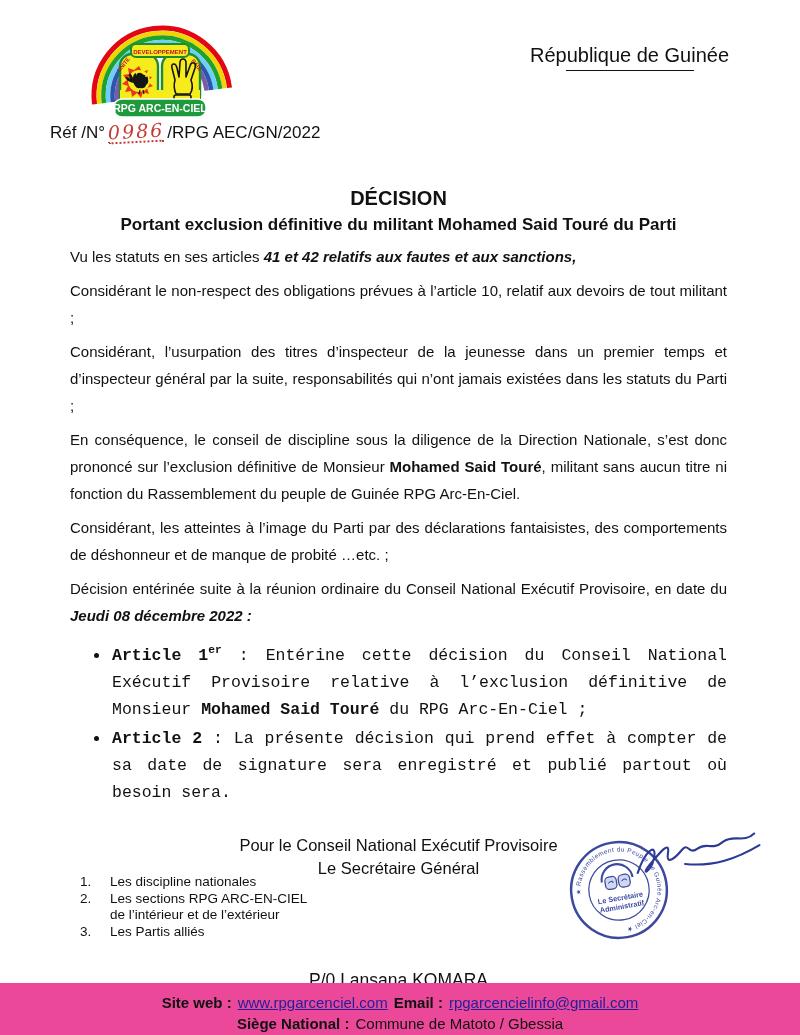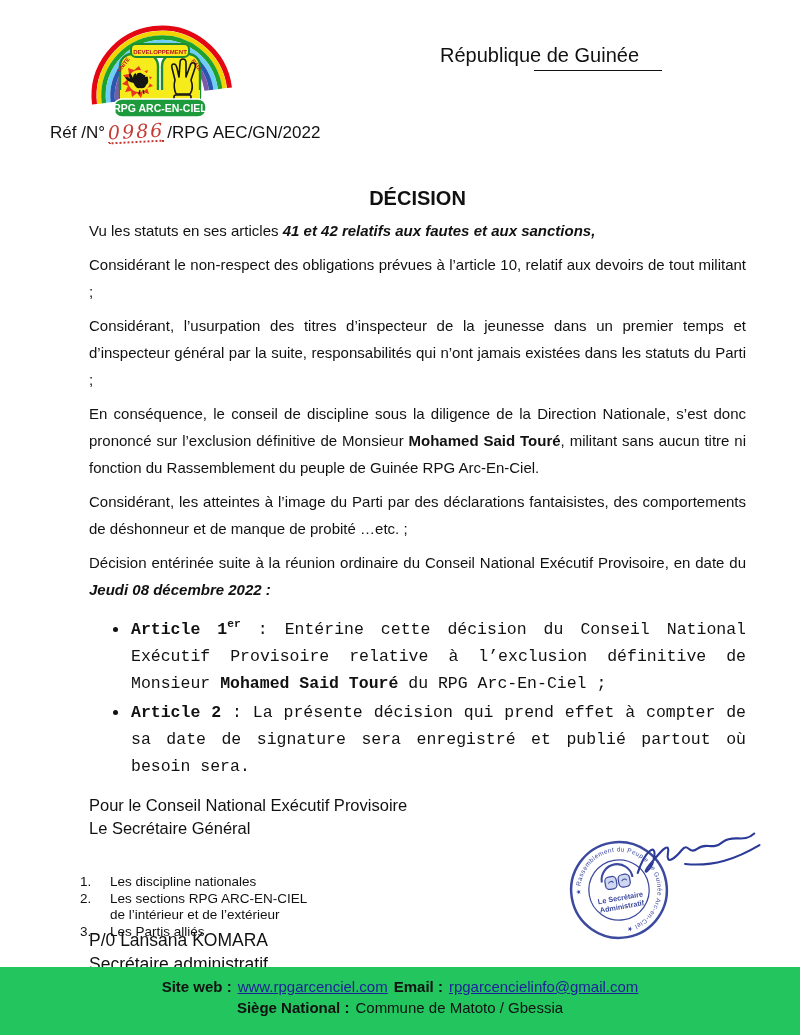--- a/index.html
+++ b/index.html
@@ -8,51 +8,51 @@
     font-family:"Liberation Sans","DejaVu Sans",sans-serif;color:#111;overflow:hidden;
   }
   
   .logo{position:absolute;left:84px;top:4px;width:156px;height:118px;}
   .ref-line{position:absolute;left:50px;top:122px;font-size:17px;white-space:nowrap;}
   .ref-number{
     display:inline-block;font-family:"DejaVu Serif",serif;font-style:italic;
     color:#c53b34;font-size:19px;letter-spacing:2px;transform:rotate(-3deg);
     border-bottom:2px dotted #c53b34;margin:0 3px;line-height:1;
   }
-  .head-right{position:absolute;left:440px;top:44px;width:315px;text-align:left;}
+  .head-right{position:absolute;left:472px;top:44px;width:315px;text-align:center;}
   .republic{font-size:20px;}
   .head-rule{border:none;border-top:1.6px solid #111;width:128px;margin:3px auto 4px;}
   .motto{font-size:15px;}
   .place-date{font-size:20px;margin-top:15px;}
   
-  .main{position:absolute;left:89px;top:186px;width:657px;}
+  .main{position:absolute;left:70px;top:186px;width:657px;}
   .doc-title{font-size:20px;font-weight:bold;text-align:center;margin:0;line-height:24px;}
   .doc-subtitle{font-size:17px;font-weight:bold;text-align:center;margin:4px 0 0;line-height:22px;}
   .salutation{margin:38px 0 0;font-size:16.5px;line-height:27px;}
   .salutation b{font-weight:bold;}
   p.body-p{margin:7px 0;font-size:15px;line-height:27px;text-align:justify;}
   .bi{font-weight:bold;font-style:italic;}
   .b{font-weight:bold;}
   ul.articles{margin:8px 0 0;padding-left:40px;font-family:Liberation Mono, monospace;}
   ul.articles li{font-size:16.5px;line-height:27px;text-align:justify;margin:2px 0;padding-left:2px;}
   sup.ord{vertical-align:super;font-size:68%;font-weight:bold;}
   
-  .sig-block{margin-top:14px;text-align:left;font-size:16.5px;line-height:23px;}
+  .sig-block{margin-top:28px;text-align:center;font-size:16.5px;line-height:23px;}
   .sig-spacer{height:88px;}
   .sig-name{font-size:17.5px;line-height:24px;}
   .sig-role{font-size:17.5px;line-height:24px;}
   .stamp{position:absolute;left:567px;top:838px;width:104px;height:104px;z-index:3;opacity:.92;}
   .signature-svg{position:absolute;left:628px;top:824px;width:150px;height:58px;z-index:4;}
   
   .ampliation{position:absolute;left:80px;top:874px;font-size:13.5px;line-height:16.5px;}
   .amp-row{display:flex;}
   .amp-num{width:30px;}
   
   .footer{
-    position:absolute;left:0;bottom:0;width:800px;height:68px;background:#22c55e;
+    position:absolute;left:0;bottom:0;width:800px;height:52px;background:#ec4899;
     text-align:center;font-size:15px;padding-top:9px;box-sizing:border-box;line-height:21px;
   }
   .footer b{font-weight:bold;}
   .footer a{color:#1f1f9c;text-decoration:underline;font-weight:normal;}
   .sep{display:inline-block;width:6px;}
 </style>
 </head>
 <body>
 
 <div class="page">
@@ -93,20 +93,21 @@
 
   <div class="ref-line"><span>Réf /N°</span><span class="ref-number">0986</span><span>/RPG AEC/GN/2022</span></div>
 
   <div class="head-right">
     <div class="republic">République de Guinée</div>
     <hr class="head-rule">
   </div>
 
   <div class="main">
     <h1 class="doc-title">DÉCISION</h1>
+    <h2 class="doc-subtitle">Portant exclusion définitive du militant Mohamed Said Touré du Parti</h2>
 
 
     <p class="body-p"><span>Vu les statuts en ses articles </span><span class="bi">41 et 42 relatifs aux fautes et aux sanctions,</span></p>
 
     <p class="body-p">Considérant le non-respect des obligations prévues à l’article 10, relatif aux devoirs de tout militant ;</p>
     <p class="body-p">Considérant, l’usurpation des titres d’inspecteur de la jeunesse dans un premier temps et d’inspecteur général par la suite, responsabilités qui n’ont jamais existées dans les statuts du Parti ;</p>
     <p class="body-p"><span>En conséquence, le conseil de discipline sous la diligence de la Direction Nationale, s’est donc prononcé sur l’exclusion définitive de Monsieur </span><span class="b">Mohamed Said Touré</span><span>, militant sans aucun titre ni fonction du Rassemblement du peuple de Guinée RPG Arc-En-Ciel.</span></p>
 
     <p class="body-p">Considérant, les atteintes à l’image du Parti par des déclarations fantaisistes, des comportements de déshonneur et de manque de probité …etc. ;</p>
 

